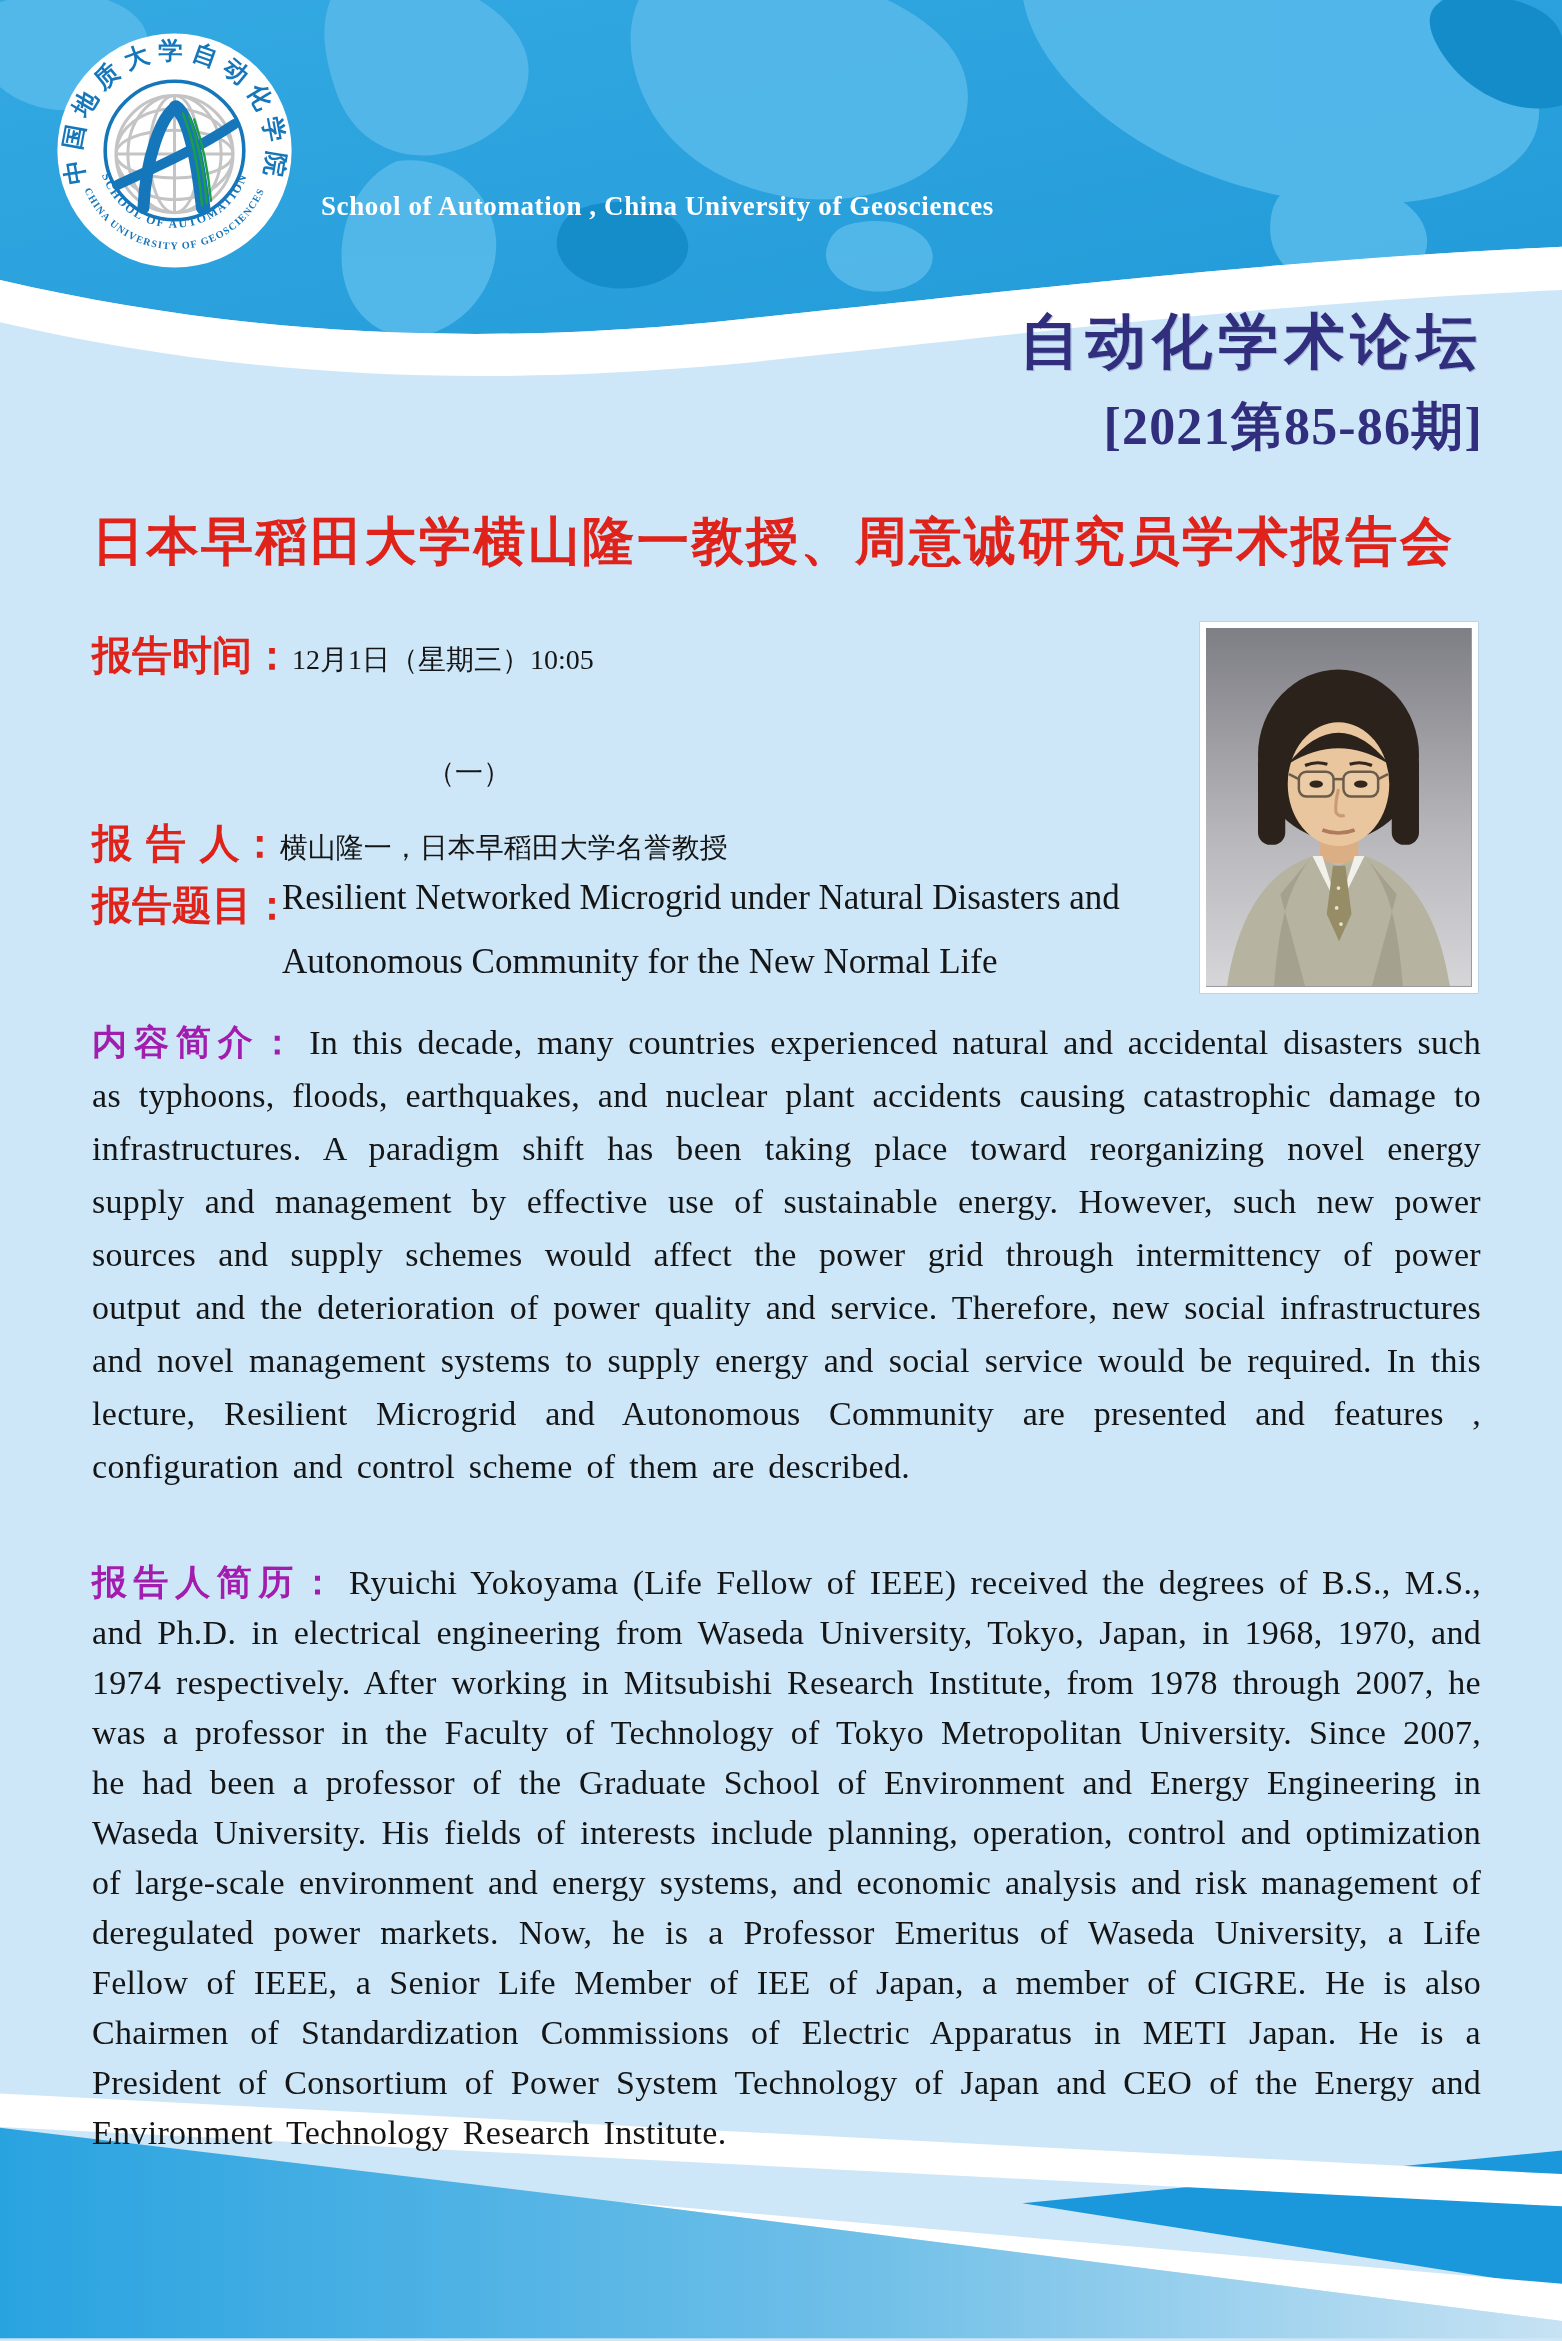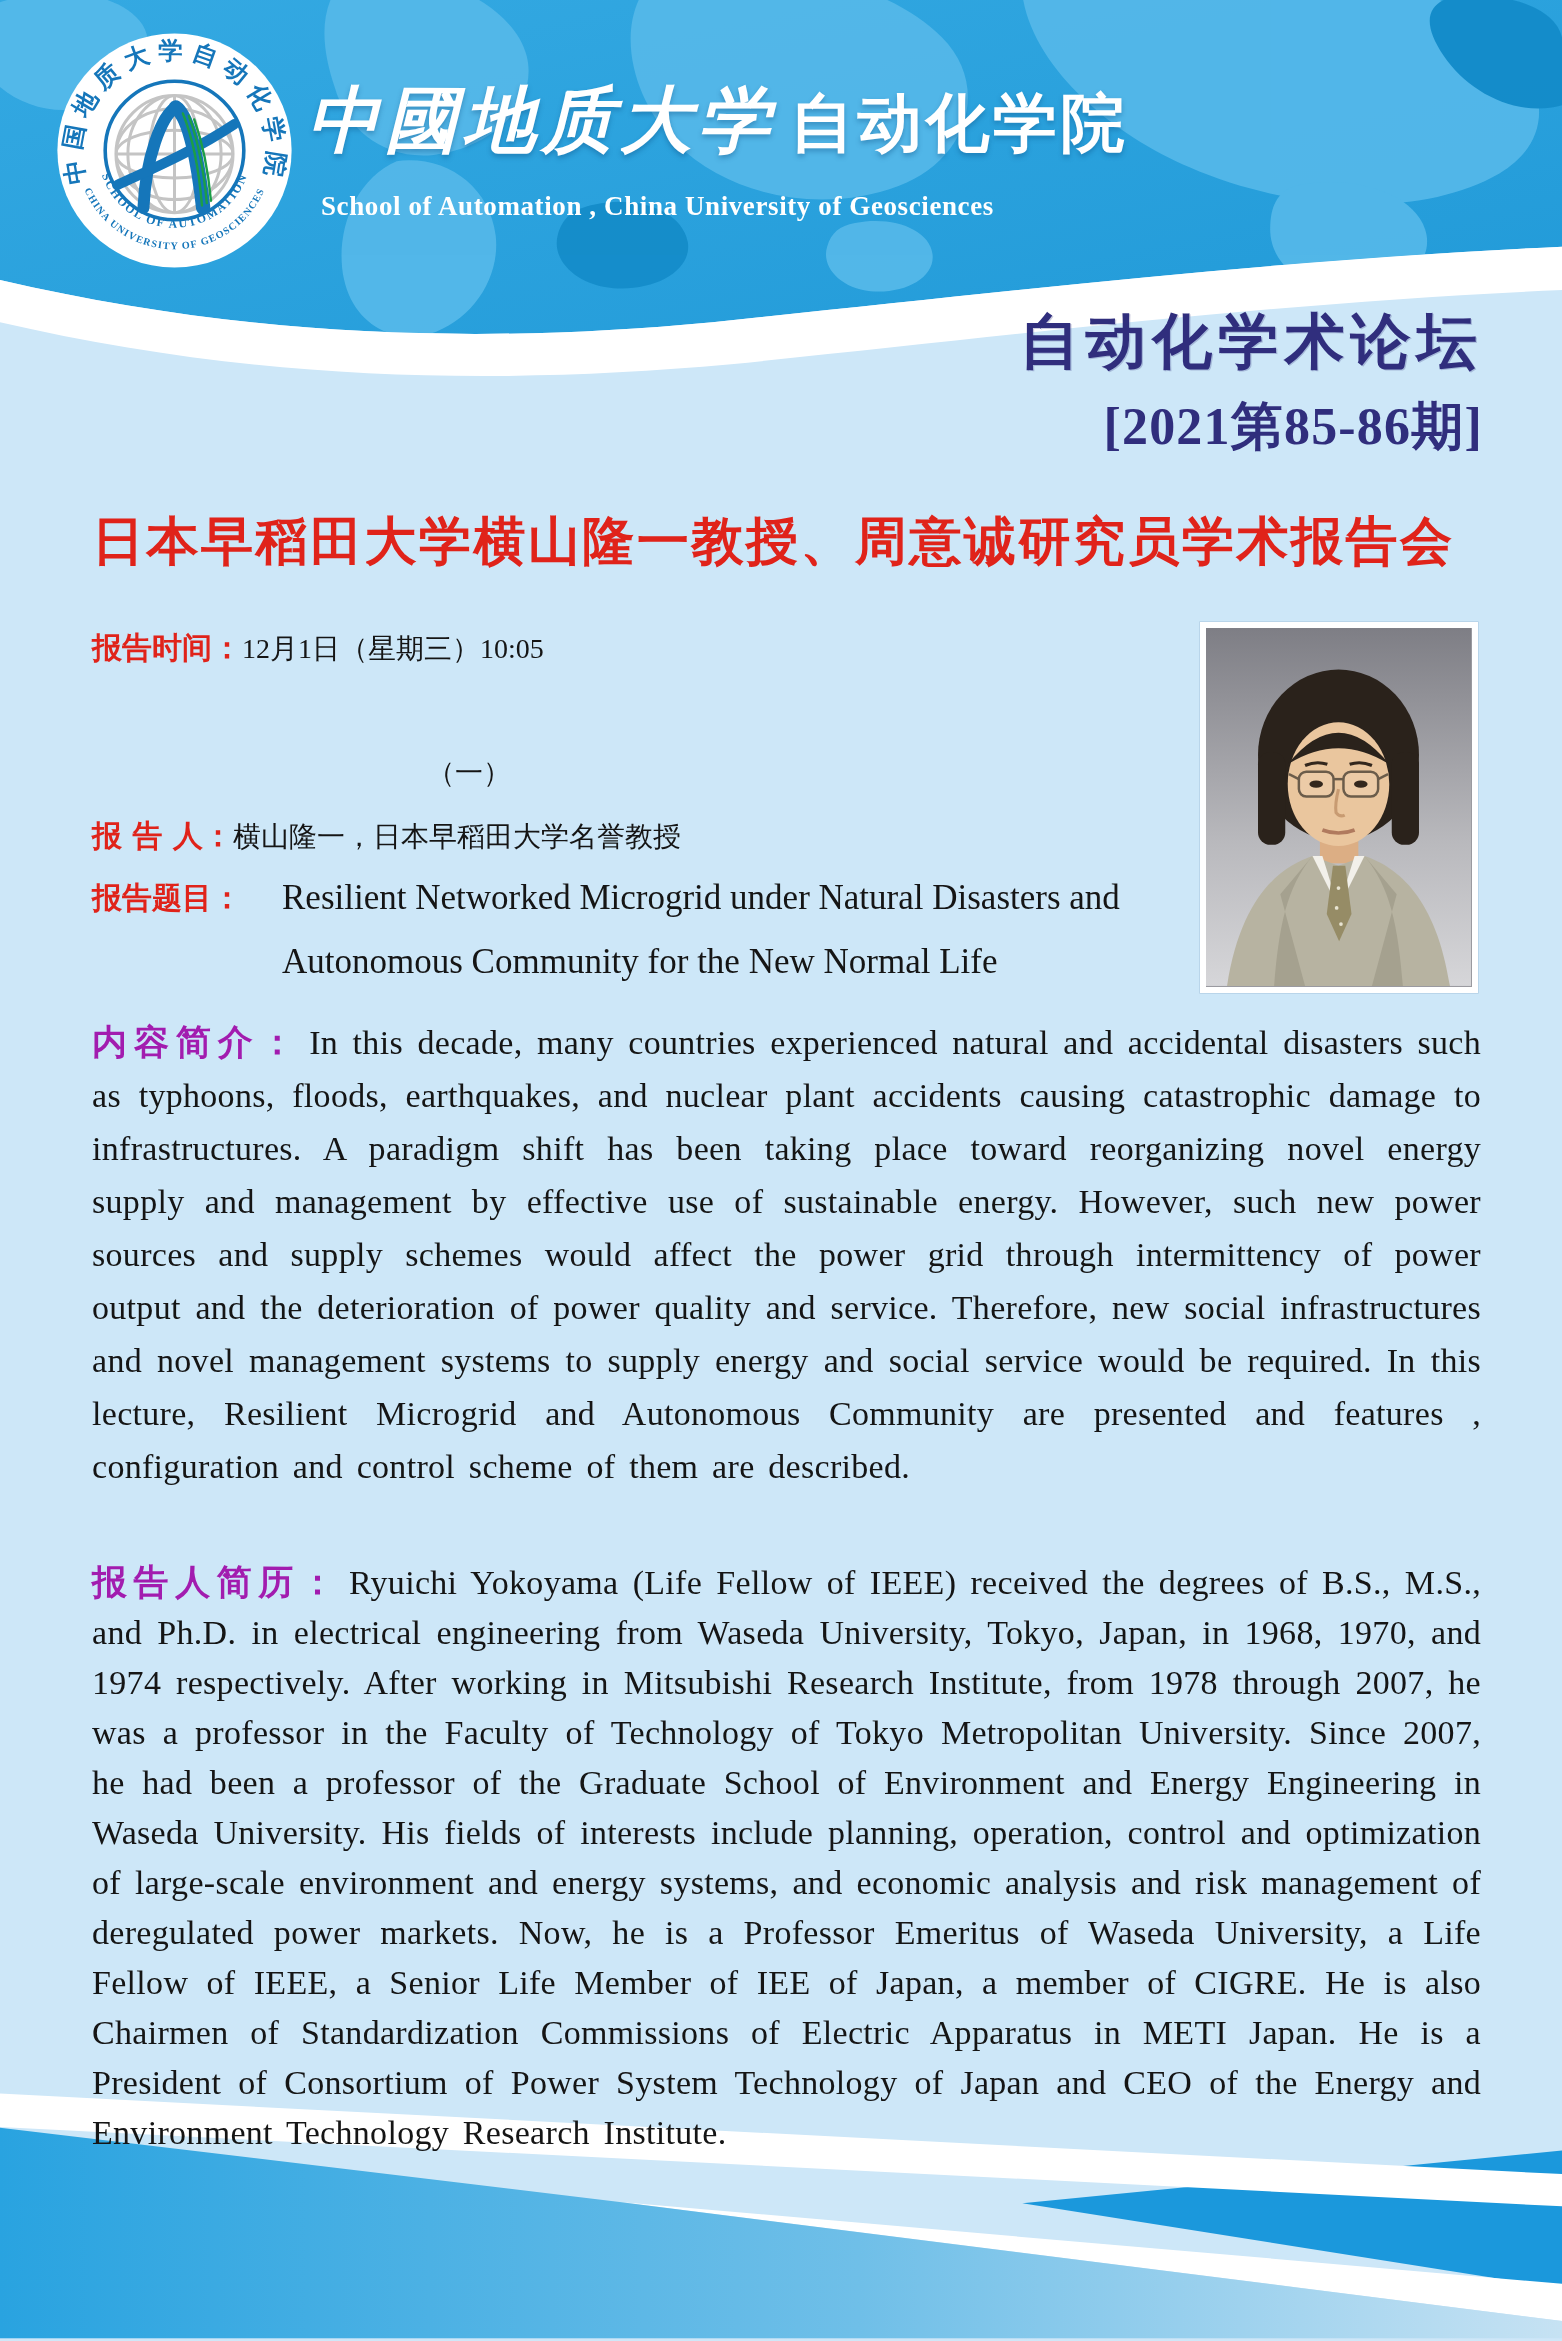--- a/index.html
+++ b/index.html
@@ -23,21 +23,21 @@
   .forum-issue{font-family:"Liberation Serif","DejaVu Serif",serif;font-weight:bold;font-size:52px;letter-spacing:1.2px;margin-top:8.7px;}
 
   
   .main-title{position:absolute;left:92px;top:507px;z-index:3;margin:0;white-space:nowrap;
               color:#e0231a;font-family:"DejaVu Sans","Liberation Sans",sans-serif;
               font-weight:900;font-size:52px;letter-spacing:2.5px;}
 
   
   .info{position:absolute;left:92px;top:628px;width:1103px;height:397px;z-index:3;}
   .info .row{position:absolute;left:0;white-space:nowrap;}
-  .lab{color:#e0231a;font-family:"DejaVu Sans","Liberation Sans",sans-serif;font-weight:bold;font-size:30px;}
+  .lab{color:#e0231a;font-family:"DejaVu Sans","Liberation Sans",sans-serif;font-weight:bold;font-size:40px;}
   .val{color:#151515;font-family:"Liberation Serif","DejaVu Serif",serif;font-size:28px;}
   .row-time{top:0;}
   .row-place{top:66px;}
   .row-part{top:126px;left:335px;position:absolute;}
   .row-speaker{top:188px;}
   .row-topic{top:250px;}
   .row-topic .lab{position:absolute;left:0;top:0;}
   .topic-line{position:absolute;left:190px;white-space:nowrap;color:#151515;
               font-family:"Liberation Serif","DejaVu Serif",serif;font-size:35px;text-align:center;}
   .topic-l1{top:0;}
@@ -126,24 +126,20 @@
         <path d="M -52,96 C -48,12 -22,-58 2,-72" stroke="#1576ba" stroke-width="20"></path>
         <path d="M 2,-72 C 26,-56 40,24 48,96" stroke="#1576ba" stroke-width="24"></path>
         <path d="M -96,58 C -36,30 34,0 100,-44" stroke="#1576ba" stroke-width="17"></path>
         <path d="M 14,-62 C 32,-18 42,44 46,92" stroke="#1c9e46" stroke-width="4"></path>
         <path d="M 24,-58 C 40,-14 50,42 54,88" stroke="#1c9e46" stroke-width="4"></path>
         <path d="M 33,-52 C 48,-10 57,40 61,84" stroke="#1c9e46" stroke-width="4"></path>
       </g>
     </g>
   </svg>
 
-  <div class="org-cn">
-    <span class="cn1">中國地质大学</span>
-    <span class="cn2">自动化学院</span>
-  </div>
   <div class="org-en">School of Automation , China University of Geosciences</div>
 
   <div class="forum">
     <div class="forum-title">自动化学术论坛</div>
     <div class="forum-issue">[2021第85-86期]</div>
   </div>
 
   <h1 class="main-title">日本早稻田大学横山隆一教授、周意诚研究员学术报告会</h1>
 
   <div class="info">

